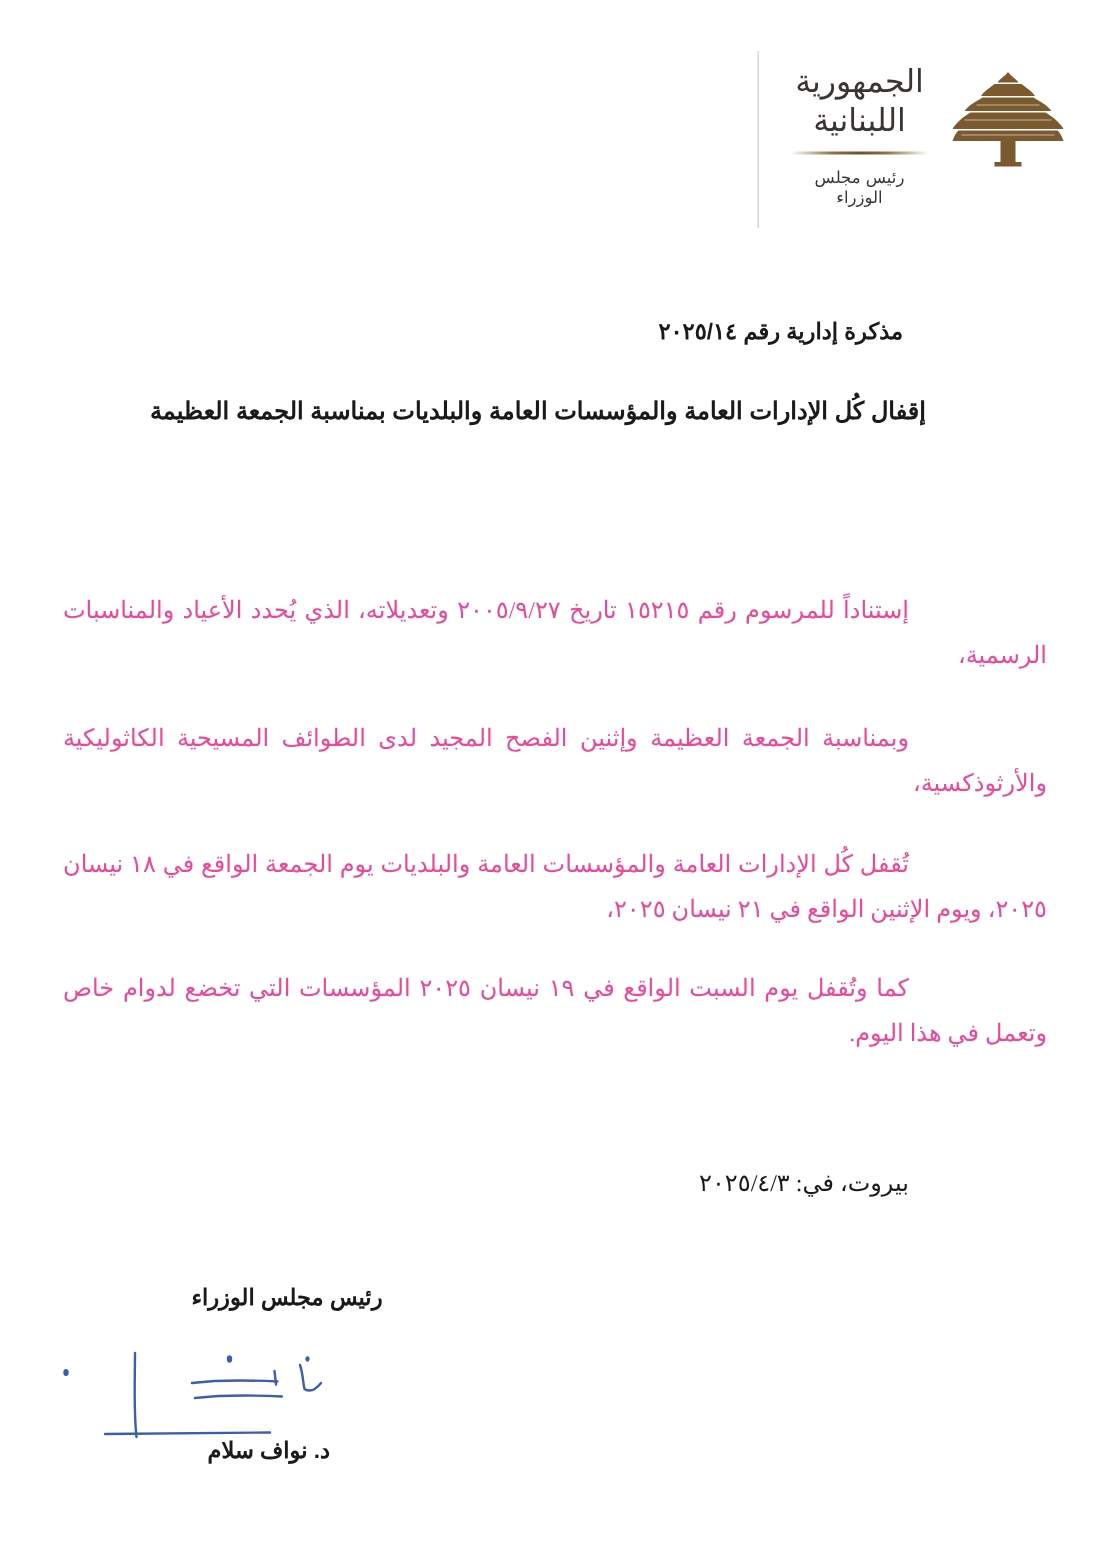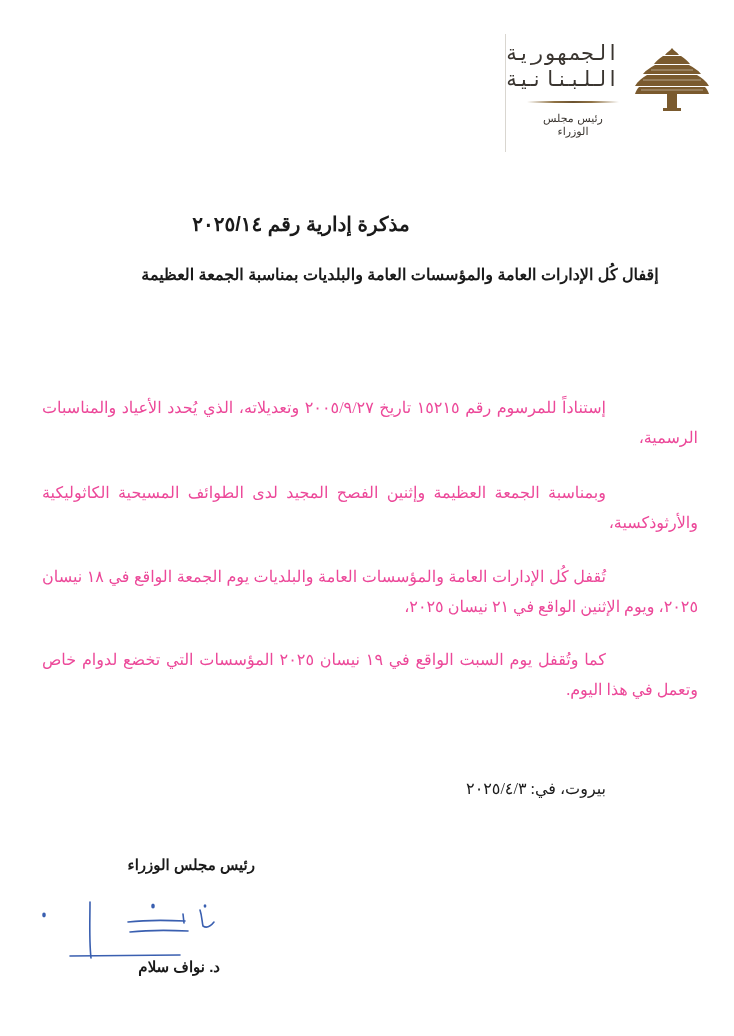--- a/index.html
+++ b/index.html
@@ -1,32 +1,32 @@
 <!DOCTYPE html>
 <html><head>
   <meta charset="utf-8">
   <style>
     * { margin: 0; padding: 0; box-sizing: border-box; }
     html, body { width: 734px; height: 1036px; background: #ffffff; overflow: hidden; }
     body { position: relative; font-family: "DejaVu Sans", "Liberation Sans", sans-serif; color: #1a1a1a; }
 
     .letterhead { position: absolute; left: 505px; top: 34px; width: 215px; height: 118px; }
     .lh-rule { position: absolute; left: 0; top: 0; width: 1px; height: 118px; background: #d9d6d0; }
-    .lh-calligraphy { position: absolute; left: 22px; top: 8px; width: 92px; text-align: left; direction: rtl;
-      font-family: Liberation Mono, monospace; color: #3a3530; font-size: 21px; line-height: 26px; letter-spacing: -0.5px; }
+    .lh-calligraphy { position: absolute; left: 22px; top: 8px; width: 92px; text-align: center; direction: rtl;
+      font-family: Liberation Sans, sans-serif; color: #3a3530; font-size: 21px; line-height: 26px; letter-spacing: -0.5px; }
     .lh-gold-line { position: absolute; left: 22px; top: 67px; width: 92px; height: 2px;
       background: linear-gradient(90deg, rgba(160,130,80,0), #8f7244 30%, #6b5230 50%, #8f7244 70%, rgba(160,130,80,0)); }
     .lh-office { position: absolute; left: 22px; top: 78px; width: 92px; text-align: center; direction: rtl;
       font-family: "DejaVu Serif", serif; font-size: 11px; color: #3a3530; }
     .cedar { position: absolute; left: 128px; top: 12px; width: 78px; height: 66px; }
 
-    .memo-number { position: absolute; top: 212px; left: 0; width: 602px; text-align: center; direction: rtl;
-      font-family: "Liberation Sans", sans-serif; font-weight: bold; font-size: 20px; }
+    .memo-number { position: absolute; top: 212px; left: 0; width: 602px; direction: rtl;
+      font-family: "Liberation Sans", sans-serif; font-weight: bold; font-size: 15px; }
 
-    .subject { position: absolute; top: 262px; left: 100px; width: 600px; direction: rtl; text-align: center;
+    .subject { position: absolute; top: 262px; left: 100px; width: 600px; direction: rtl; text-align: left;
       font-family: "Liberation Sans", sans-serif; font-weight: bold; font-size: 16px; line-height: 26px; }
 
     .para { position: absolute; left: 42px; width: 656px; direction: rtl; text-align: justify;
       font-family: "Liberation Serif", serif; font-size: 16px; line-height: 30px; text-indent: 92px; color: #ec4899; }
     .p1 { top: 393px; }
     .p2 { top: 478px; }
     .p3 { top: 562px; }
     .p4 { top: 645px; }
 
     .place-date { position: absolute; top: 779px; left: 430px; width: 176px; direction: rtl; text-align: right;

